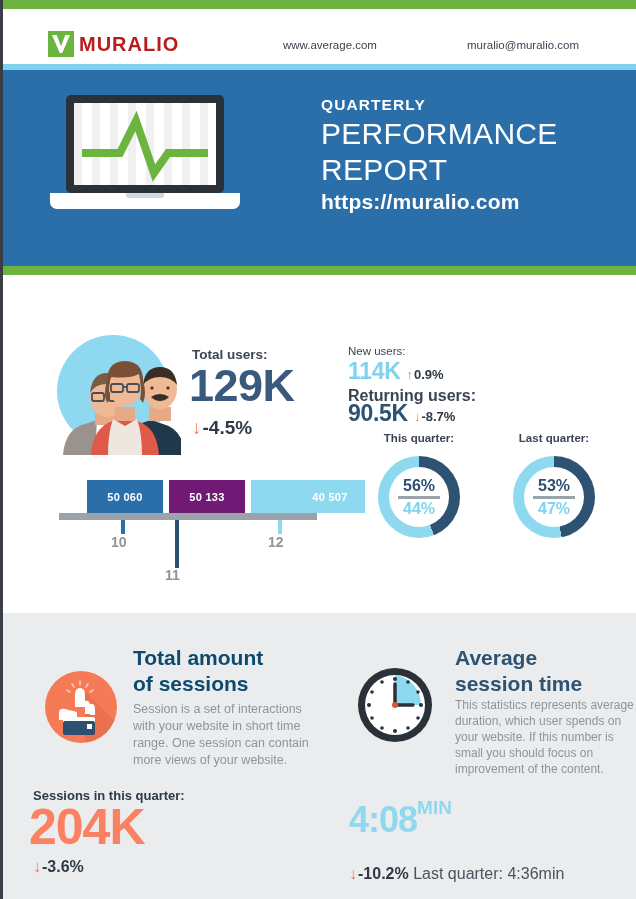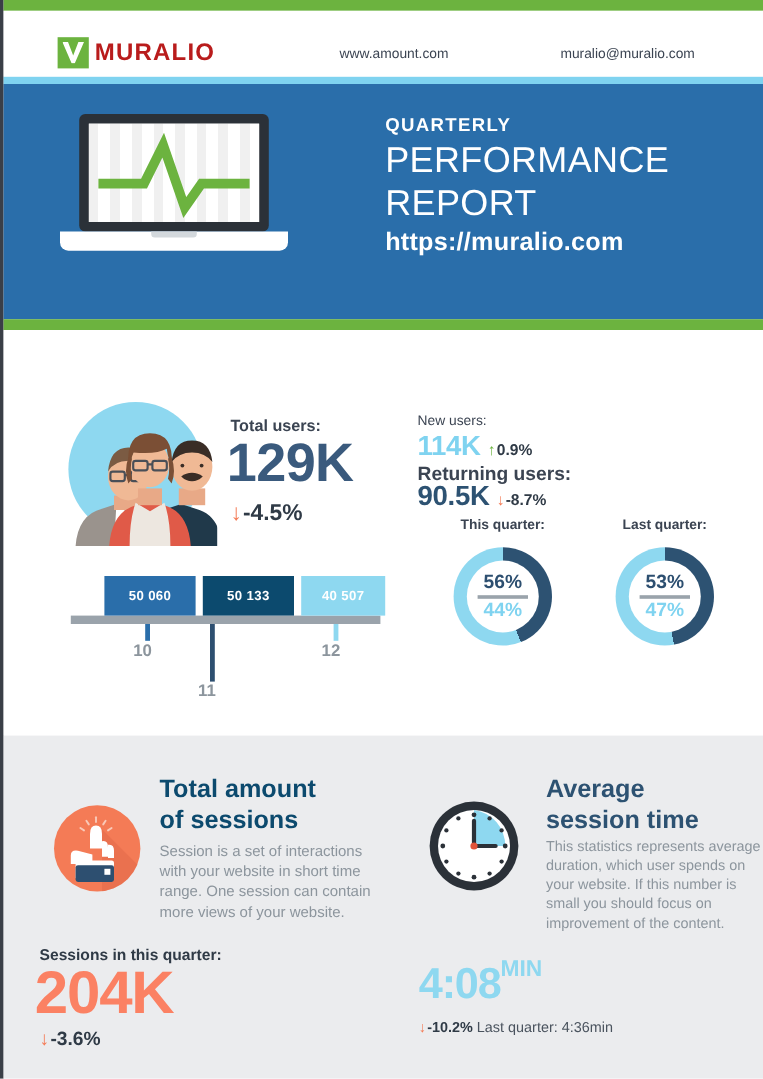--- a/index.html
+++ b/index.html
@@ -101,37 +101,37 @@
   .a-title{position:absolute;left:452px;top:32px;font-size:21px;font-weight:bold;color:#2d5272;line-height:26px;width:180px;}
   .a-body{position:absolute;left:452px;top:84px;font-size:12px;color:#8c959d;line-height:16px;width:185px;}
 
   .ses-label{position:absolute;left:30px;top:175px;font-size:13px;font-weight:bold;color:#2f3a46;}
   .ses-value{position:absolute;left:26px;top:185px;font-size:50px;font-weight:bold;color:#fb8163;letter-spacing:-1px;}
   .ses-delta{position:absolute;left:30px;top:245px;font-size:16px;font-weight:bold;color:#2f3a46;}
 
   .tm-row{position:absolute;left:346px;top:182px;display:flex;align-items:flex-start;}
   .tm-value{font-size:36px;font-weight:bold;color:#8ed8f0;letter-spacing:-1px;line-height:50px;}
   .tm-unit{font-size:19px;font-weight:bold;color:#8ed8f0;margin-top:2px;}
-  .tm-delta{position:absolute;left:346px;top:236px;font-size:12px;font-weight:bold;color:#2f3a46;}
+  .tm-delta{position:absolute;left:346px;top:252px;font-size:16px;font-weight:bold;color:#2f3a46;}
   .tm-last{font-weight:normal;color:#4a535e;}
   .inline{display:inline;}
 </style>
 </head>
 <body>
 
 <div class="page">
 
   <div class="top-rule"></div>
 
   <div class="brandbar">
     <div class="logo-wrap">
       <div class="logo-mark"></div>
       <div class="logo-text">MURALIO</div>
     </div>
-    <div class="brand-link brand-www">www.amount.com</div>
+    <div class="brand-link brand-www">www.average.com</div>
     <div class="brand-link brand-mail">muralio@muralio.com</div>
   </div>
   <div class="thin-blue"></div>
 
   <div class="hero">
     <div class="laptop">
       <div class="lap-screen">
         <div class="lap-inner">
           <div class="lap-stripes"></div>
           <svg width="142" height="82" viewBox="0 0 142 82" style="position:absolute;left:0;top:0;">
@@ -238,25 +238,25 @@
       </div>
     </div>
 
     <div class="tl">
       <div class="tl-axis"></div>
 
       <div class="tl-box" style="left:28px;width:76px;background:#2a6eaa;">50 060</div>
       <div class="tl-stem" style="left:62px;top:45px;height:14px;background:#2a6eaa;"></div>
       <div class="tl-num" style="left:52px;top:59px;">10</div>
 
-      <div class="tl-box" style="left:110px;width:76px;background:#0c4a6e;">50 133</div>
+      <div class="tl-box" style="left:110px;width:76px;background:#701a75;">50 133</div>
       <div class="tl-stem" style="left:116px;top:45px;height:48px;background:#2d4f70;"></div>
       <div class="tl-num" style="left:106px;top:92px;">11</div>
 
-      <div class="tl-box" style="left:192px;width:70px;background:#8ed8f0;">40 507</div>
+      <div class="tl-box" style="left:192px;width:70px;background:#8ed8f0;padding-left:44px;">40 507</div>
       <div class="tl-stem" style="left:219px;top:45px;height:14px;background:#8ed8f0;"></div>
       <div class="tl-num" style="left:209px;top:59px;">12</div>
     </div>
   </div>
 
   <div class="sec-gray">
 
     <div class="hand-icon">
       <svg width="72" height="72" viewBox="0 0 72 72">
         <path d="M40 20 L72 52 L72 72 L40 72 Z" fill="#e2694a" opacity="0.55"></path>

